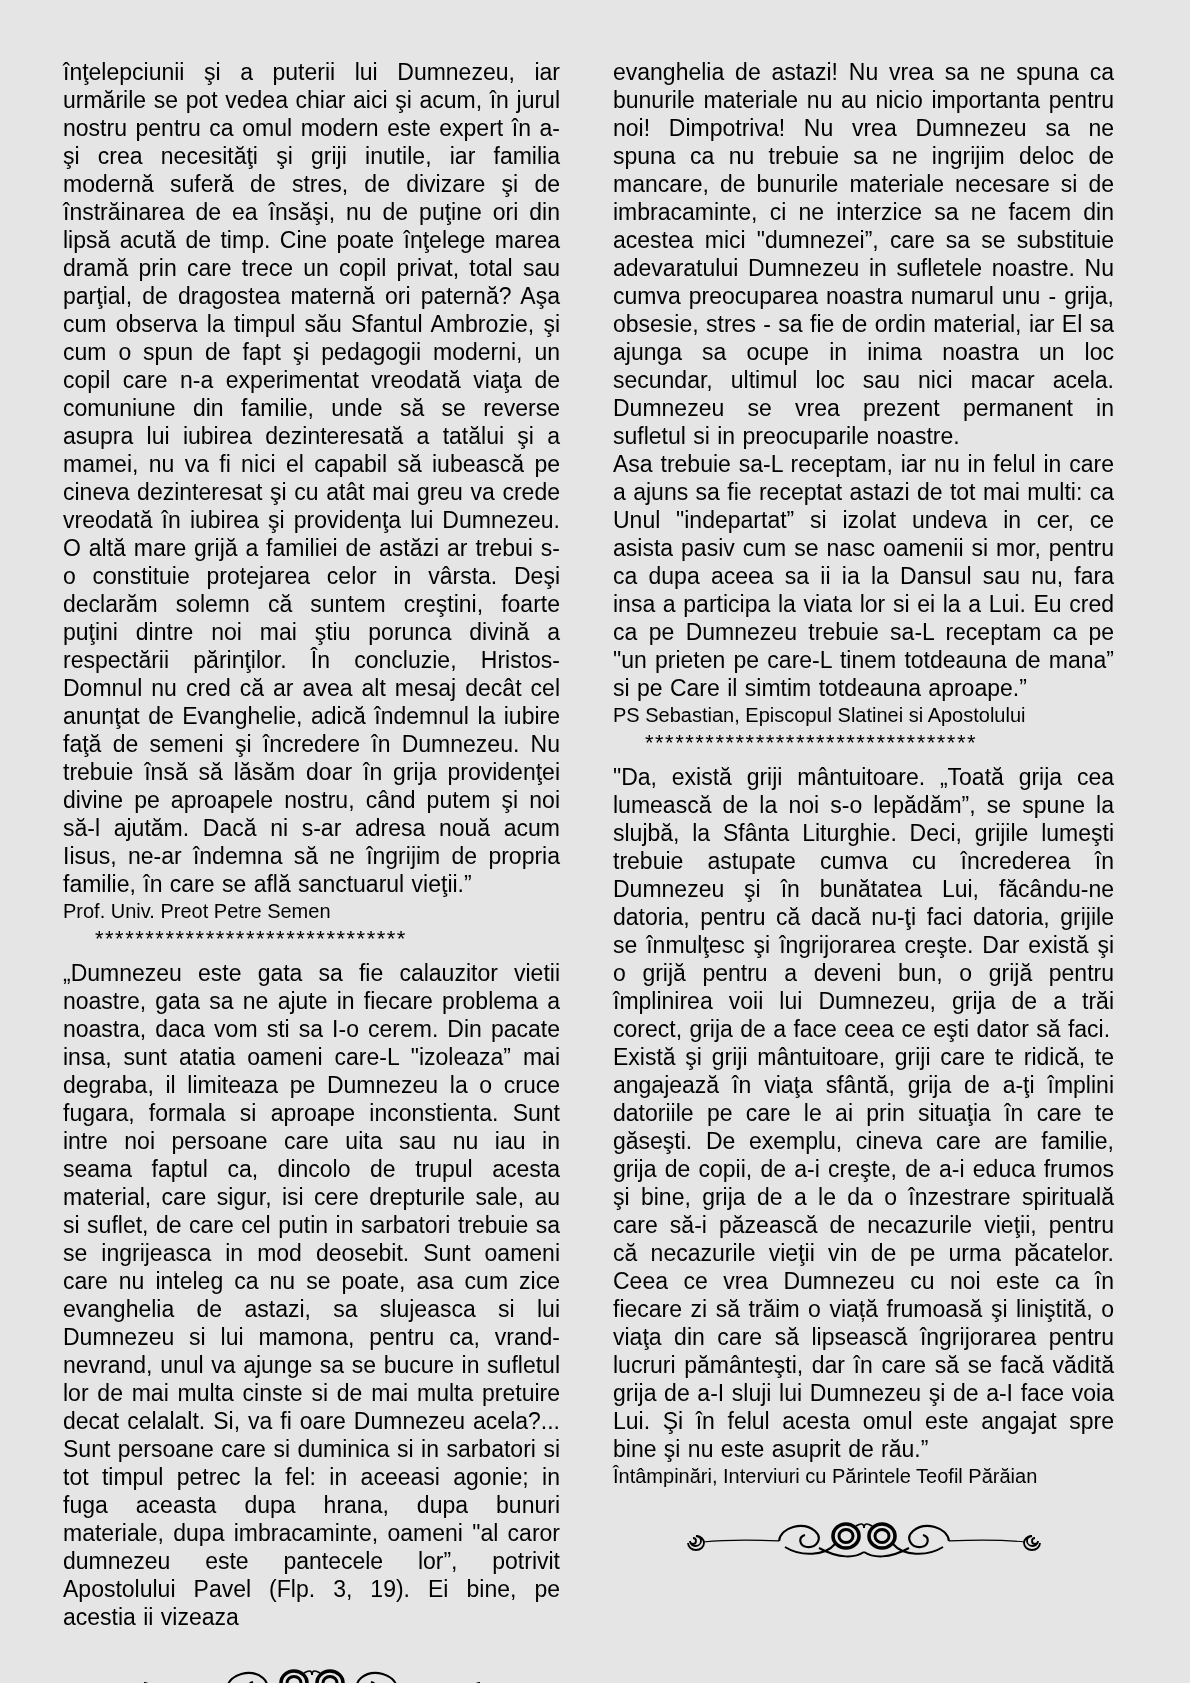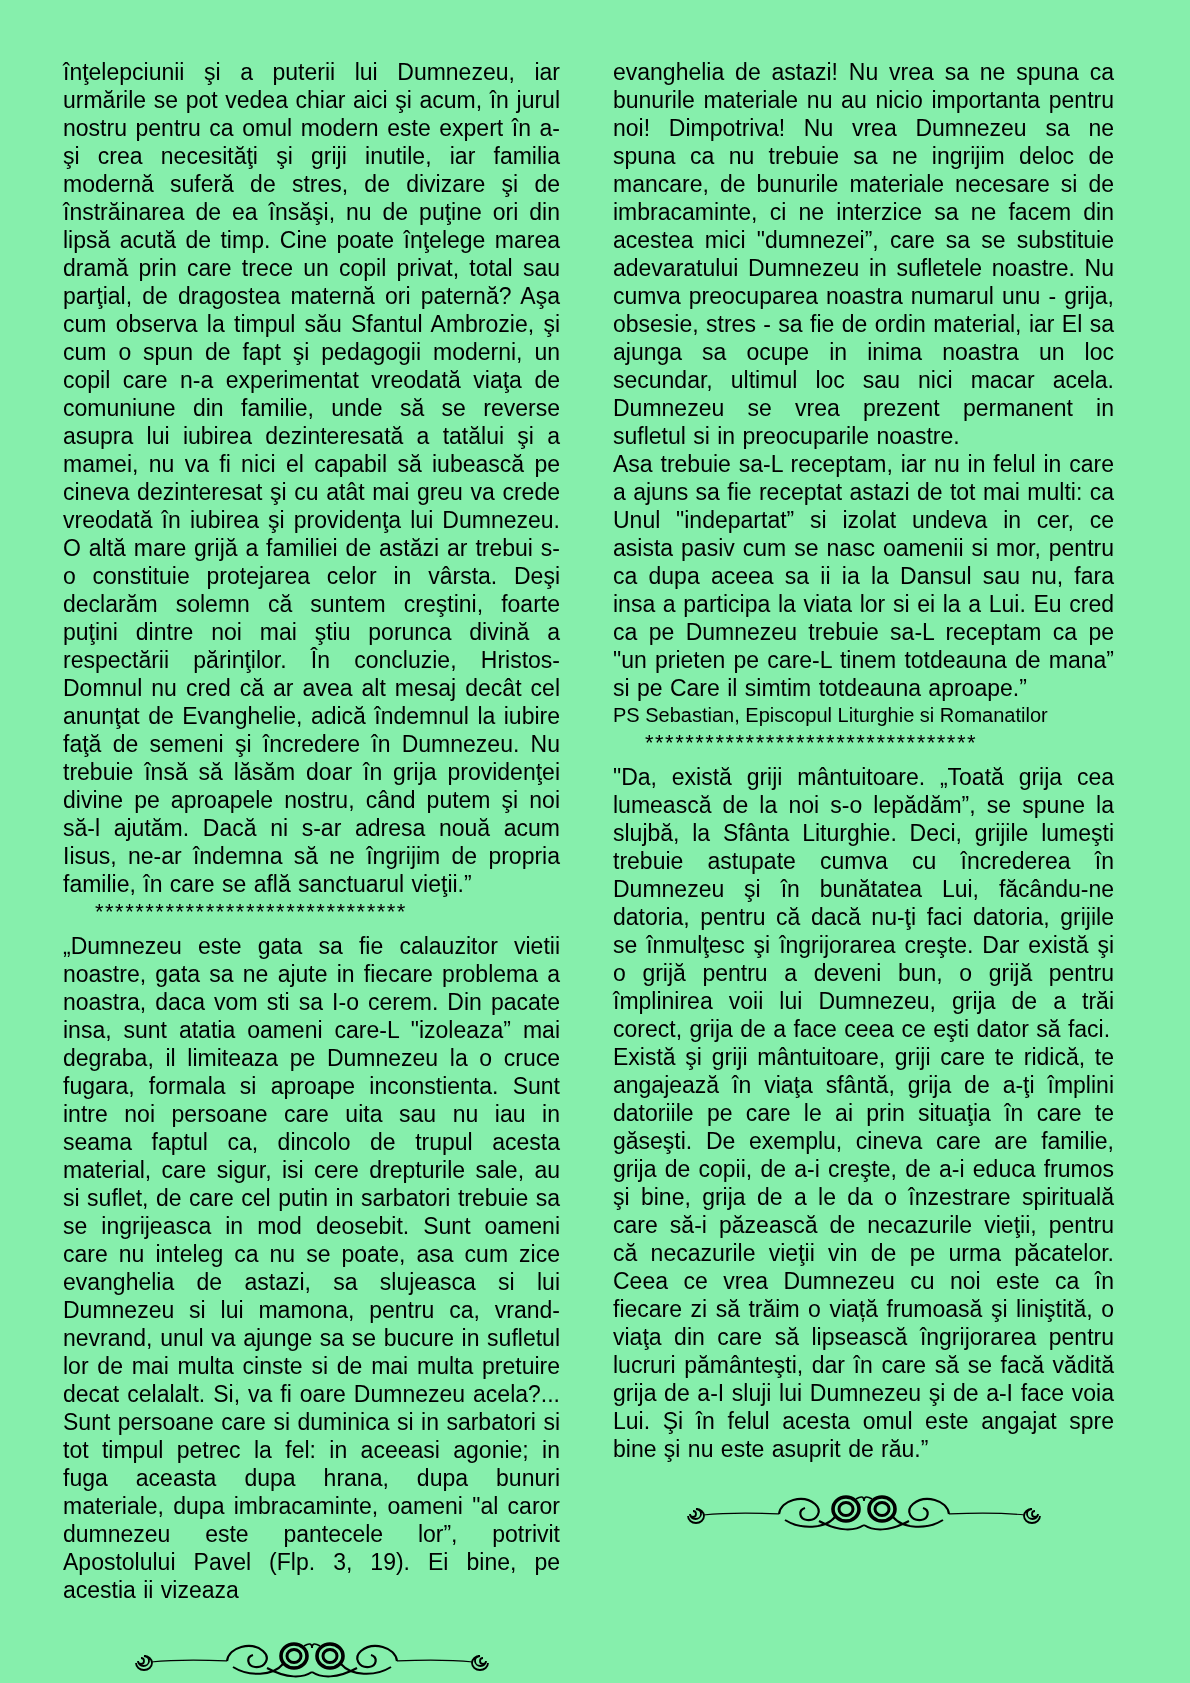--- a/index.html
+++ b/index.html
@@ -2,21 +2,21 @@
 <html><head>
 <meta charset="utf-8">
 <style>
   html,body{margin:0;padding:0;}
   body{
     width:1190px;height:1683px;background:#ffffff;color:#000;
     font-family:"Liberation Sans", sans-serif;
     -webkit-font-smoothing:antialiased;
   }
   .page{
-    box-sizing:border-box;width:1190px;height:1683px;background:#86efac;
+    box-sizing:border-box;width:1190px;height:1683px;background:#e5e5e5;
     padding:58px 76px 0 63px;display:flex;gap:53px;overflow:hidden;
   }
   .col{flex:none;}
   .col-left{width:497px;}
   .col-right{width:501px;}
   .para{
     margin:0;font-size:23px;line-height:28px;text-align:justify;
     text-justify:inter-word;hyphens:none;word-spacing:1px;
   }
   .byline{margin:0;font-size:20px;line-height:27px;text-align:left;}
@@ -28,20 +28,21 @@
   .flourish{display:block;margin:30px auto 0 auto;}
   .col-right .flourish{margin-top:24px;}
 </style>
 </head>
 <body>
 
 <div class="page">
 
   <div class="col col-left">
     <p class="para">înţelepciunii şi a puterii lui Dumnezeu, iar urmările se pot vedea chiar aici şi acum, în jurul nostru pentru ca omul modern este expert în a-şi crea necesităţi şi griji inutile, iar familia modernă suferă de stres, de divizare şi de înstrăinarea de ea însăşi, nu de puţine ori din lipsă acută de timp. Cine poate înţelege marea dramă prin care trece un copil privat, total sau parţial, de dragostea maternă ori paternă? Aşa cum observa la timpul său Sfantul Ambrozie, şi cum o spun de fapt şi pedagogii moderni, un copil care n-a experimentat vreodată viaţa de comuniune din familie, unde să se reverse asupra lui iubirea dezinteresată a tatălui şi a mamei, nu va fi nici el capabil să iubească pe cineva dezinteresat şi cu atât mai greu va crede vreodată în iubirea şi providenţa lui Dumnezeu. O altă mare grijă a familiei de astăzi ar trebui s-o constituie protejarea celor in vârsta. Deşi declarăm solemn că suntem creştini, foarte puţini dintre noi mai ştiu porunca divină a respectării părinţilor. În concluzie, Hristos-Domnul nu cred că ar avea alt mesaj decât cel anunţat de Evanghelie, adică îndemnul la iubire faţă de semeni şi încredere în Dumnezeu. Nu trebuie însă să lăsăm doar în grija providenţei divine pe aproapele nostru, când putem şi noi să-l ajutăm. Dacă ni s-ar adresa nouă acum Iisus, ne-ar îndemna să ne îngrijim de propria familie, în care se află sanctuarul vieţii.”</p>
+    <p class="byline">Prof. Univ. Preot Petre Semen</p>
     <p class="separator">*******************************</p>
     <p class="para">„Dumnezeu este gata sa fie calauzitor vietii noastre, gata sa ne ajute in fiecare problema a noastra, daca vom sti sa I-o cerem. Din pacate insa, sunt atatia oameni care-L "izoleaza” mai degraba, il limiteaza pe Dumnezeu la o cruce fugara, formala si aproape inconstienta. Sunt intre noi persoane care uita sau nu iau in seama faptul ca, dincolo de trupul acesta material, care sigur, isi cere drepturile sale, au si suflet, de care cel putin in sarbatori trebuie sa se ingrijeasca in mod deosebit. Sunt oameni care nu inteleg ca nu se poate, asa cum zice evanghelia de astazi, sa slujeasca si lui Dumnezeu si lui mamona, pentru ca, vrand-nevrand, unul va ajunge sa se bucure in sufletul lor de mai multa cinste si de mai multa pretuire decat celalalt. Si, va fi oare Dumnezeu acela?... Sunt persoane care si duminica si in sarbatori si tot timpul petrec la fel: in aceeasi agonie; in fuga aceasta dupa hrana, dupa bunuri materiale, dupa imbracaminte, oameni "al caror dumnezeu este pantecele lor”, potrivit Apostolului Pavel (Flp. 3, 19). Ei bine, pe acestia ii vizeaza</p>
 
     <svg class="flourish" width="372" height="48" viewBox="0 0 372 48" aria-hidden="true">
       <defs>
         <g id="fl-half" fill="none" stroke="#000">
           <path d="M10 29 a8 7 0 1 0 8 -7 a5.5 5 0 1 1 -6 5 a3 3 0 1 0 3 -3" stroke-width="1.8"></path>
           <path d="M25 28 C 56 25 78 26 101 27" stroke-width="1.2"></path>
           <path d="M101 27 C 103 13 125 7 137 17 C 145 24 139 34 129 33 C 121 32 120 23 127 21" stroke-width="2.2"></path>
           <path d="M107 33 C 123 43 147 42 157 30" stroke-width="2"></path>
@@ -52,24 +53,25 @@
         </g>
       </defs>
       <use href="#fl-half"></use>
       <use href="#fl-half" transform="translate(372 0) scale(-1 1)"></use>
     </svg>
   </div>
 
   <div class="col col-right">
     <p class="para">evanghelia de astazi! Nu vrea sa ne spuna ca bunurile materiale nu au nicio importanta pentru noi! Dimpotriva! Nu vrea Dumnezeu sa ne spuna ca nu trebuie sa ne ingrijim deloc de mancare, de bunurile materiale necesare si de imbracaminte, ci ne interzice sa ne facem din acestea mici "dumnezei”, care sa se substituie adevaratului Dumnezeu in sufletele noastre. Nu cumva preocuparea noastra numarul unu - grija, obsesie, stres - sa fie de ordin material, iar El sa ajunga sa ocupe in inima noastra un loc secundar, ultimul loc sau nici macar acela. Dumnezeu se vrea prezent permanent in sufletul si in preocuparile noastre.</p>
     <p class="para">Asa trebuie sa-L receptam, iar nu in felul in care a ajuns sa fie receptat astazi de tot mai multi: ca Unul "indepartat” si izolat undeva in cer, ce asista pasiv cum se nasc oamenii si mor, pentru ca dupa aceea sa ii ia la Dansul sau nu, fara insa a participa la viata lor si ei la a Lui. Eu cred ca pe Dumnezeu trebuie sa-L receptam ca pe "un prieten pe care-L tinem totdeauna de mana” si pe Care il simtim totdeauna aproape.”</p>
-    <p class="byline">PS Sebastian, Episcopul Liturghie si Romanatilor</p>
+    <p class="byline">PS Sebastian, Episcopul Slatinei si Apostolului</p>
     <p class="separator">*********************************</p>
     <p class="para">"Da, există griji mântuitoare. „Toată grija cea lumească de la noi s-o lepădăm”, se spune la slujbă, la Sfânta Liturghie. Deci, grijile lumeşti trebuie astupate cumva cu încrederea în Dumnezeu şi în bunătatea Lui, făcându-ne datoria, pentru că dacă nu-ţi faci datoria, grijile se înmulţesc şi îngrijorarea creşte. Dar există şi o grijă pentru a deveni bun, o grijă pentru împlinirea voii lui Dumnezeu, grija de a trăi corect, grija de a face ceea ce eşti dator să faci.</p>
     <p class="para"><span class="it">Există şi griji mântuitoare, griji care te ridică, te angajează în viaţa sfântă, grija de a-ţi împlini datoriile pe care le ai prin situaţia în care te găseşti.</span><span> De exemplu, cineva care are familie, grija de copii, de a-i creşte, de a-i educa frumos şi bine, grija de a le da o înzestrare spirituală care să-i păzească de necazurile vieţii, pentru că necazurile vieţii vin de pe urma păcatelor. Ceea ce vrea Dumnezeu cu noi este </span><span class="it">ca în fiecare zi să trăim o viață frumoasă şi liniştită</span><span>, o viaţa din care să lipsească îngrijorarea pentru lucruri pământeşti, dar în care să se facă vădită grija de a-I sluji lui Dumnezeu şi de a-I face voia Lui. Şi în felul acesta omul este angajat spre bine şi nu este asuprit de rău.”</span></p>
+    <p class="byline it">Întâmpinări, Interviuri cu Părintele Teofil Părăian</p>
 
     <svg class="flourish" width="372" height="48" viewBox="0 0 372 48" aria-hidden="true">
       <use href="#fl-half"></use>
       <use href="#fl-half" transform="translate(372 0) scale(-1 1)"></use>
     </svg>
   </div>
 
 </div>
 
 </body></html>

